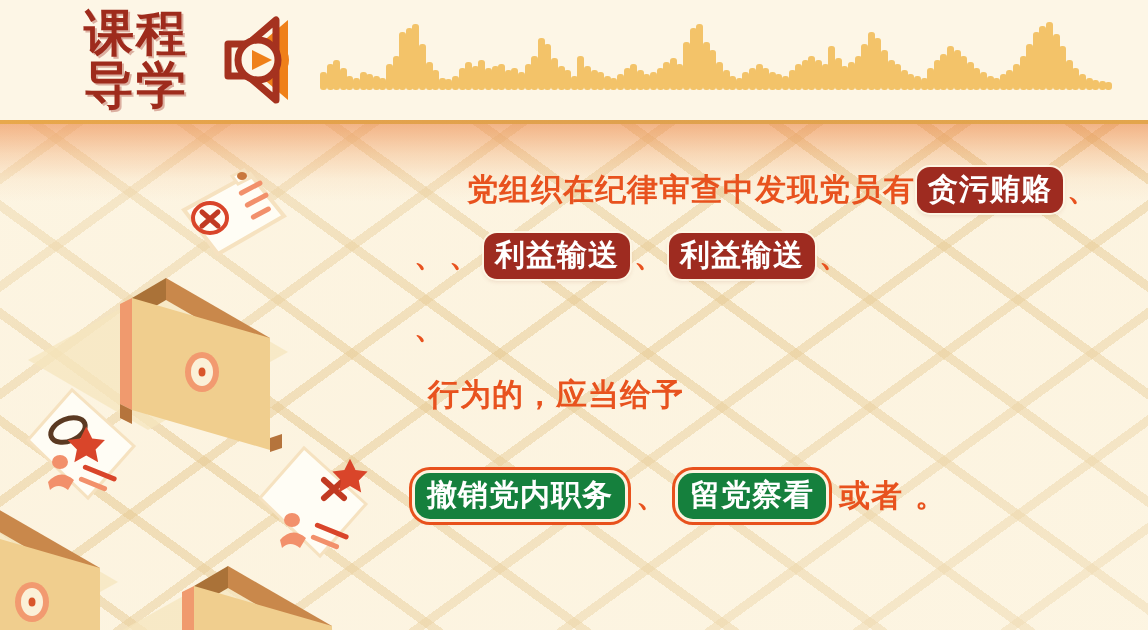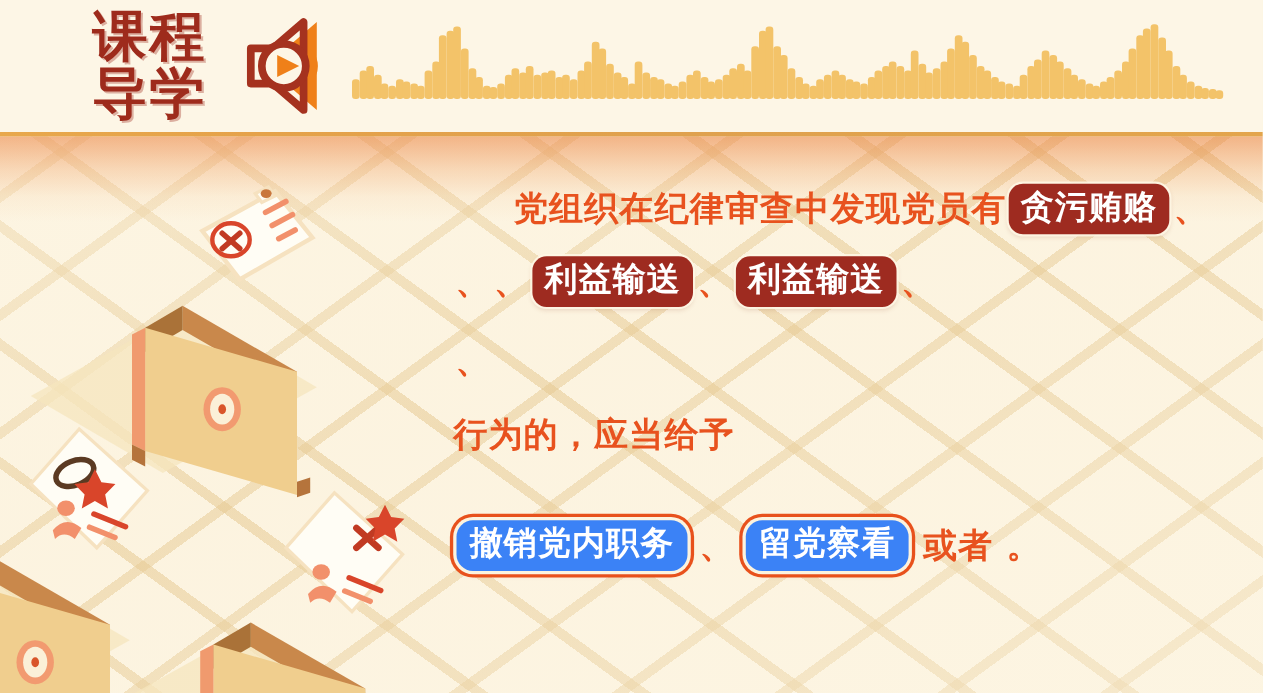--- a/index.html
+++ b/index.html
@@ -58,40 +58,40 @@
 
   
   #illustration{position:absolute;left:-10px;top:130px;width:380px;height:500px;z-index:6;}
 
   
   #content{position:absolute;left:400px;top:160px;width:700px;height:470px;z-index:20;}
   .line{display:flex;align-items:center;flex-wrap:nowrap;white-space:nowrap;}
   .l1{justify-content:flex-end;height:60px;}
   .l2{justify-content:flex-start;height:72px;margin-left:12px;}
   .l3{justify-content:flex-start;height:72px;margin-left:12px;}
-  .l4{justify-content:flex-start;height:62px;margin-left:12px;}
+  .l4{justify-content:flex-start;height:62px;margin-left:28px;}
   .l5{justify-content:flex-start;height:80px;margin-left:12px;margin-top:30px;}
 
   .txt{
     color:#E8521E;font-size:31px;font-weight:bold;letter-spacing:1px;
     font-family:"DejaVu Serif","Liberation Serif",serif;
   }
   .txt-sm{font-size:30px;}
   .sep{color:#E8521E;font-size:31px;font-weight:bold;padding:0 2px;}
 
   .chip{
     display:inline-block;background:#9E2B20;color:#FFFFFF;
     font-size:30px;font-weight:bold;letter-spacing:1px;
     padding:5px 11px 8px 11px;border-radius:13px;margin:0 2px;
     font-family:"DejaVu Serif","Liberation Serif",serif;
     box-shadow:0 0 0 2px rgba(255,248,230,0.85), 0 2px 5px rgba(140,60,30,0.18);
     line-height:1.12;
   }
   .chip-o{
-    display:inline-block;background:#3b82f6;color:#FFFFFF;
+    display:inline-block;background:#15803d;color:#FFFFFF;
     font-size:30px;font-weight:bold;letter-spacing:1px;
     padding:5px 12px 8px 12px;border-radius:15px;margin:0 3px;
     font-family:"DejaVu Serif","Liberation Serif",serif;
     box-shadow:0 0 0 3px #FCF3DF, 0 0 0 6px #E8511C, 0 3px 6px rgba(160,70,30,0.18);
     line-height:1.12;
   }
 </style>
 </head>
 <body>
 

